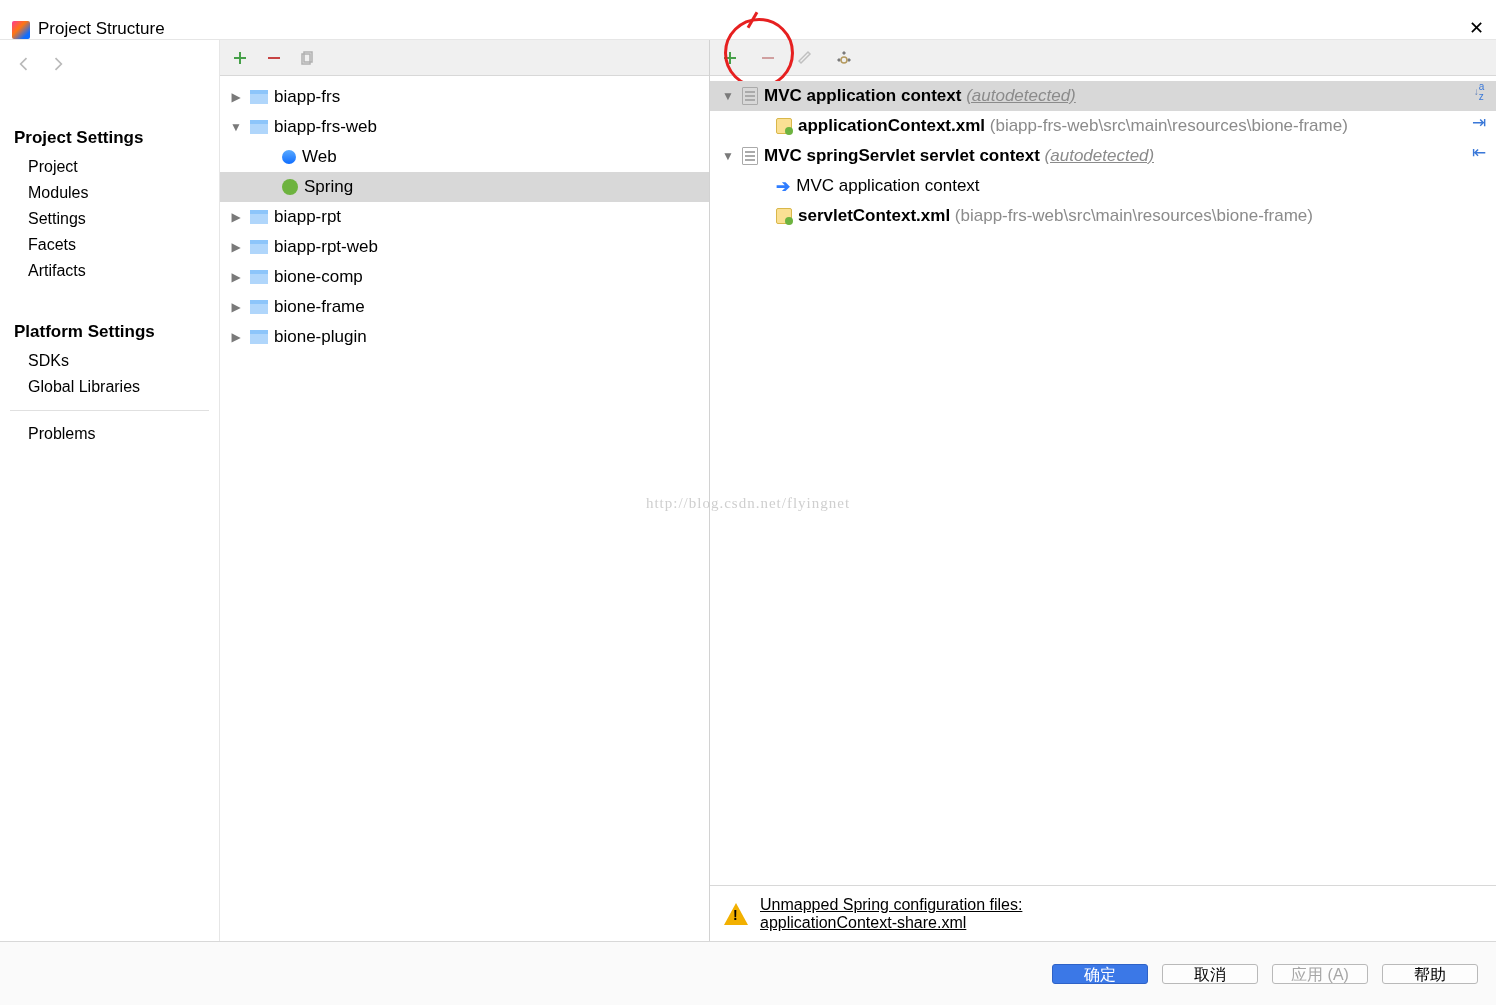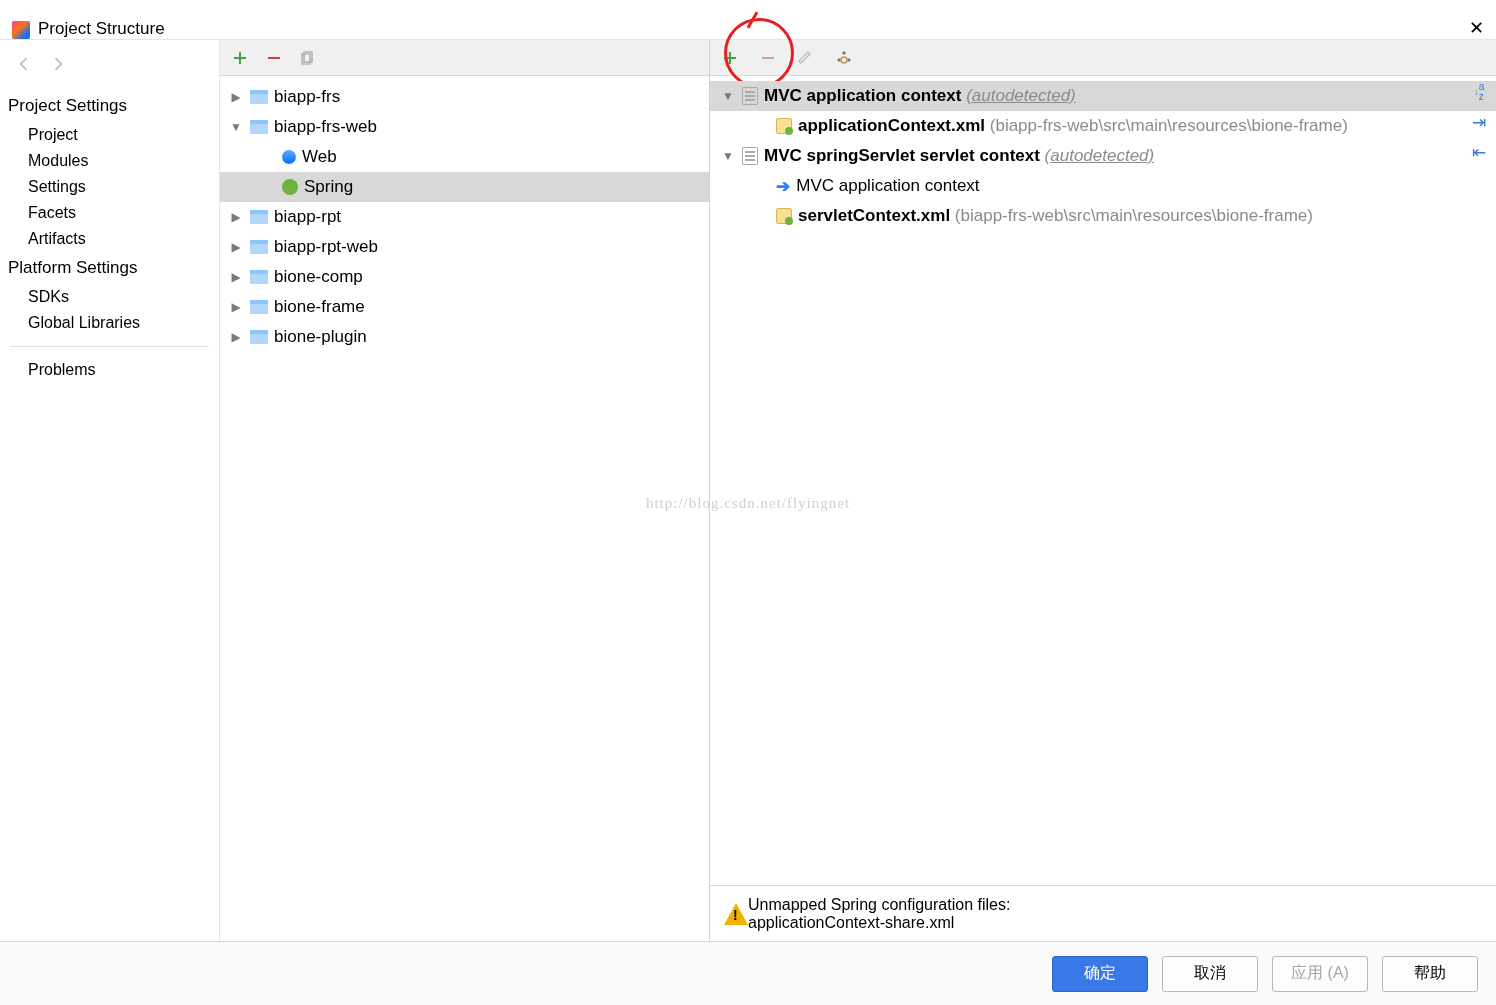--- a/index.html
+++ b/index.html
@@ -7,21 +7,21 @@
     .window { width:1496px; height:1005px; display:flex; flex-direction:column; }
     .titlebar { height:40px; display:flex; align-items:flex-end; padding:0 12px; border-bottom:1px solid #e6e6e6; background:#fff; }
     .titlebar .title { margin-left:8px; font-size:17px; }
     .titlebar .spacer { flex:1; }
     .app-icon { width:18px;height:18px;background:linear-gradient(135deg,#fd3a95 0%,#fe7512 40%,#0f6dff 80%); border-radius:2px;}
     .close-x { font-size:18px; cursor:pointer;}
     .content { flex:1; display:flex; min-height:0; }
     .sidebar-left { width:220px; padding:10px 0; border-right:1px solid #e6e6e6; background:#fff;}
     .sidebar-left .arrows { padding:4px 14px 12px; display:flex; gap:14px; color:#b9b9b9;}
     .sidebar-left .arrows svg{width:20px;height:20px;}
-    .sidebar-left .section-title { padding:6px 8px; font-weight:400; font-size:17px;}
+    .sidebar-left .section-title { padding:6px 14px; font-weight:700; font-size:17px;margin-top:32px;}
     .sidebar-left .item { padding:4px 8px 4px 28px; font-size:16px; cursor:pointer;}
     .sidebar-left .divider{ height:1px; background:#e0e0e0; margin:10px 10px; }
     .middle { width:490px; display:flex; flex-direction:column; border-right:1px solid #d2d2d2; background:#fff;}
     .toolbar { height:36px; background:#f0f0f0; display:flex; align-items:center; padding:0 10px; gap:14px; border-bottom:1px solid #d8d8d8;}
     .tbbtn { width:20px;height:20px;display:flex;align-items:center;justify-content:center;cursor:pointer;}
     .module-tree { flex:1; padding-top:6px; font-size:17px; overflow:auto;}
     .tree-row { height:30px; display:flex; align-items:center; gap:6px; padding-left:8px; cursor:pointer;}
     .tree-row.depth-0 { padding-left:8px;}
     .tree-row.depth-1 { padding-left:40px;}
     .tree-row.selected { background:#d8d8d8;}
@@ -38,25 +38,25 @@
     .ctx-row.depth-1{padding-left:44px;}
     .xml-icon { width:16px;height:16px; background:#fbe093; border:1px solid #d9b74a; border-radius:2px; position:relative;}
     .xml-icon::after{content:"";position:absolute;right:-2px;bottom:-2px;width:8px;height:8px;border-radius:50%;background:#6db33f;}
     .arrow-icon{color:#2f7dff;font-weight:bold;}
     .ctx-label { white-space:nowrap; overflow:hidden; text-overflow:ellipsis;}
     .ctx-label .bold{font-weight:600;}
     .ctx-label .dim{color:#8b8b8b; font-style:italic;text-decoration:underline;}
     .ctx-label .path{color:#8b8b8b;}
     .side-actions { position:absolute; top:5px; right:6px; display:flex; flex-direction:column; gap:8px; color:#5f7fb7;}
     .side-actions div{width:22px;height:22px;display:flex;align-items:center;justify-content:center;cursor:pointer;}
-    .warning-bar { height:56px; border-top:1px solid #d8d8d8; background:#fff; display:flex; align-items:center; padding:0 14px; font-size:16px;}
+    .warning-bar { height:56px; border-top:1px solid #d8d8d8; background:#fff; display:flex; align-items:center; gap:12px; padding:0 14px; font-size:16px;text-decoration:underline;}
     .warn-icon { width:0;height:0;border-left:12px solid transparent;border-right:12px solid transparent;border-bottom:22px solid #f2b000; position:relative;}
     .warn-icon::after{content:"!";position:absolute;left:-3px;top:4px;color:#000;font-weight:bold;font-size:14px;}
     .footer { height:64px; border-top:1px solid #d8d8d8; display:flex; align-items:center; justify-content:flex-end; padding:0 18px; gap:14px; background:#fafafa;}
-    .btn { min-width:96px; height:36px; border:1px solid #b9b9b9; border-radius:3px; background:#fdfdfd; font-size:16px; cursor:pointer; padding:0 14px;}
+    .btn { min-width:96px; height:20px; border:1px solid #b9b9b9; border-radius:3px; background:#fdfdfd; font-size:16px; cursor:pointer; padding:0 14px;}
     .btn.primary { background:#3b78e7; border-color:#2e62c7; color:#fff;}
     .btn.disabled { color:#a6a6a6; cursor:not-allowed;}
     .hand-circle { position:absolute; top:-22px; left:14px; width:70px;height:70px;border:3px solid #e62020; border-radius:50%; pointer-events:none;}
     .hand-circle::after{content:"";position:absolute;left:24px;top:-10px;width:3px;height:18px;background:#e62020;transform:rotate(30deg);}
     .watermark{position:absolute;left:50%;top:50%;transform:translate(-50%,-50%);color:#cfcfcf;font-size:15px;letter-spacing:1px;z-index:0;pointer-events:none;font-family:SimSun,serif;}
     .page-icon{width:16px;height:18px;border:1px solid #aaa;border-radius:1px;position:relative;}
     .page-icon::after{content:"";position:absolute;width:10px;height:2px;top:3px;left:2px;background:#aaa;box-shadow:0 4px 0 #aaa,0 8px 0 #aaa;}
   </style>
 </head>
 <body>

